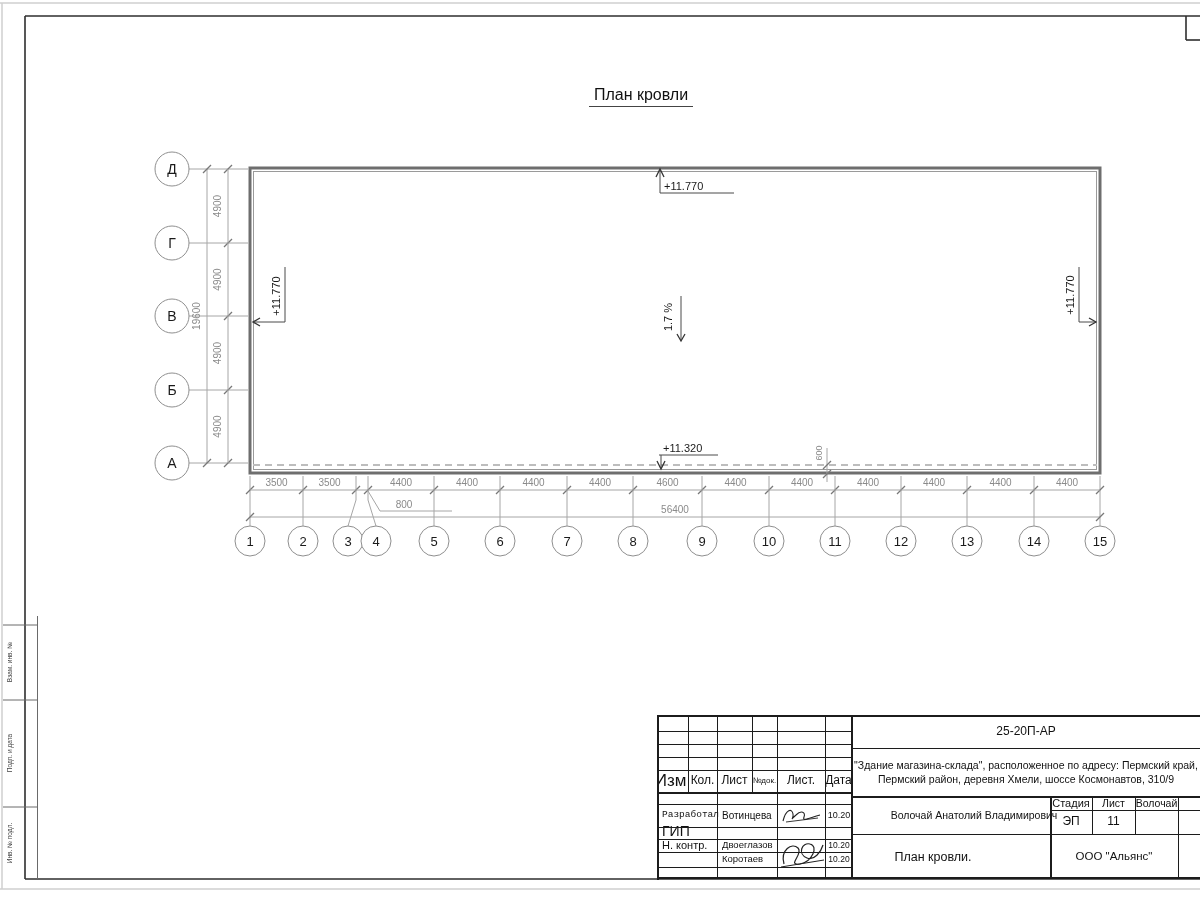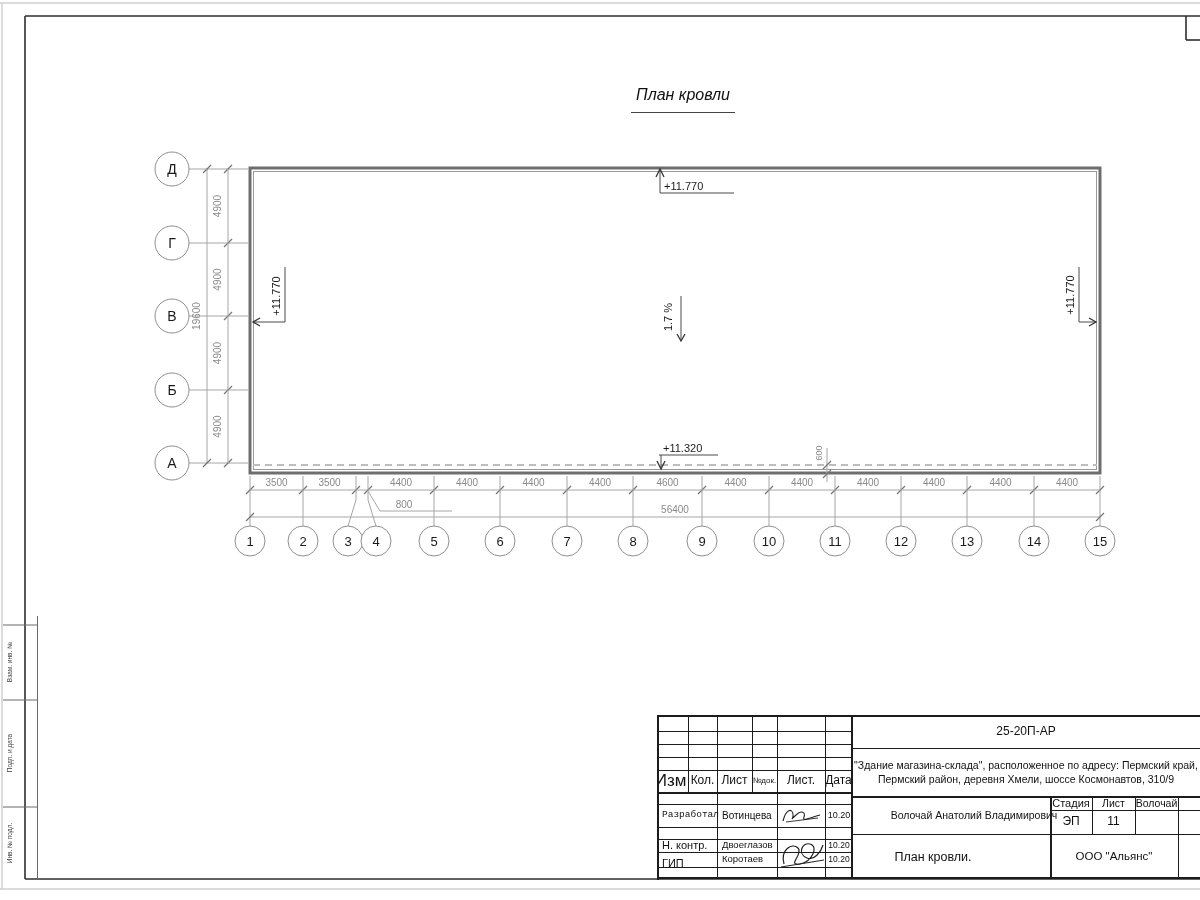--- a/index.html
+++ b/index.html
@@ -20,21 +20,21 @@
   .arr{fill:none;stroke:#333;stroke-width:1.3}
   .chrome-l{stroke:#cfcfcf;stroke-width:1.5}
   .frame{stroke:#2e2e2e;stroke-width:1.6}
   .roof{fill:none;stroke:#6e6e6e;stroke-width:3}
   .roofin{fill:none;stroke:#9a9a9a;stroke-width:1}
   .dash{stroke:#bdbdbd;stroke-width:2;stroke-dasharray:7 5}
   .strip{stroke:#6a6a6a;stroke-width:1}
   .stript{font-size:6.5px;fill:#444;text-anchor:middle}
   
   #plan-title{position:absolute;left:589px;top:86px;width:104px;text-align:center;
-    font-size:16px;font-style:italic;color:#111;border-bottom:1.2px solid #444;padding-bottom:8px;margin-left:42px;}
+    font-size:16px;color:#111;border-bottom:1.2px solid #444;padding-bottom:2px;}
   
   .tbl{position:absolute;background:#1c1c1c;}
   .cell{position:absolute;display:flex;align-items:center;justify-content:center;
     color:#111;line-height:1.15;text-align:center;white-space:nowrap;overflow:hidden;}
   .cell.left{justify-content:flex-start;padding-left:3px;}
   .addr{position:absolute;display:flex;flex-direction:column;align-items:center;justify-content:center;gap:2px;color:#111;}
   .sig{position:absolute;}
 </style>
 </head>
 <body>
@@ -226,21 +226,21 @@
     <div class="cell" style="left:825px;top:770px;width:27px;height:22px;font-size:12px;">Дата</div>
 
     <div class="cell left" style="left:659px;top:804px;width:57px;height:23px;font-size:9.5px;font-family:Liberation Mono, monospace;">Разработал</div>
     <div class="cell left" style="left:719px;top:804px;width:57px;height:23px;font-size:10px;">Вотинцева</div>
     <div class="cell" style="left:826px;top:804px;width:26px;height:23px;font-size:9px;">10.20</div>
 
     <div class="cell left" style="left:659px;top:839px;width:57px;height:13px;font-size:11px;text-align:right;">Н. контр.</div>
     <div class="cell left" style="left:719px;top:839px;width:57px;height:13px;font-size:9.5px;">Двоеглазов</div>
     <div class="cell" style="left:826px;top:839px;width:26px;height:13px;font-size:8.5px;">10.20</div>
 
-    <div class="cell left" style="left:659px;top:856px;width:57px;height:15px;font-size:11px;">ГИП</div>
+    <div class="cell left" style="left:659px;top:824px;width:57px;height:15px;font-size:14px;">ГИП</div>
     <div class="cell left" style="left:719px;top:852px;width:57px;height:15px;font-size:9.5px;">Коротаев</div>
     <div class="cell" style="left:826px;top:852px;width:26px;height:15px;font-size:8.5px;">10.20</div>
 
     <div class="cell" style="left:852px;top:797px;width:198px;height:37px;font-size:10.5px;margin-left:23px;">Волочай Анатолий Владимирович</div>
 
     <div class="cell" style="left:1050px;top:797px;width:42px;height:13px;font-size:11px;">Стадия</div>
     <div class="cell" style="left:1092px;top:797px;width:43px;height:13px;font-size:10.5px;">Лист</div>
     <div class="cell" style="left:1135px;top:797px;width:43px;height:13px;font-size:10.5px;">Волочай</div>
     <div class="cell" style="left:1050px;top:810px;width:42px;height:24px;font-size:12px;">ЭП</div>
     <div class="cell" style="left:1092px;top:810px;width:43px;height:24px;font-size:12px;">11</div>

